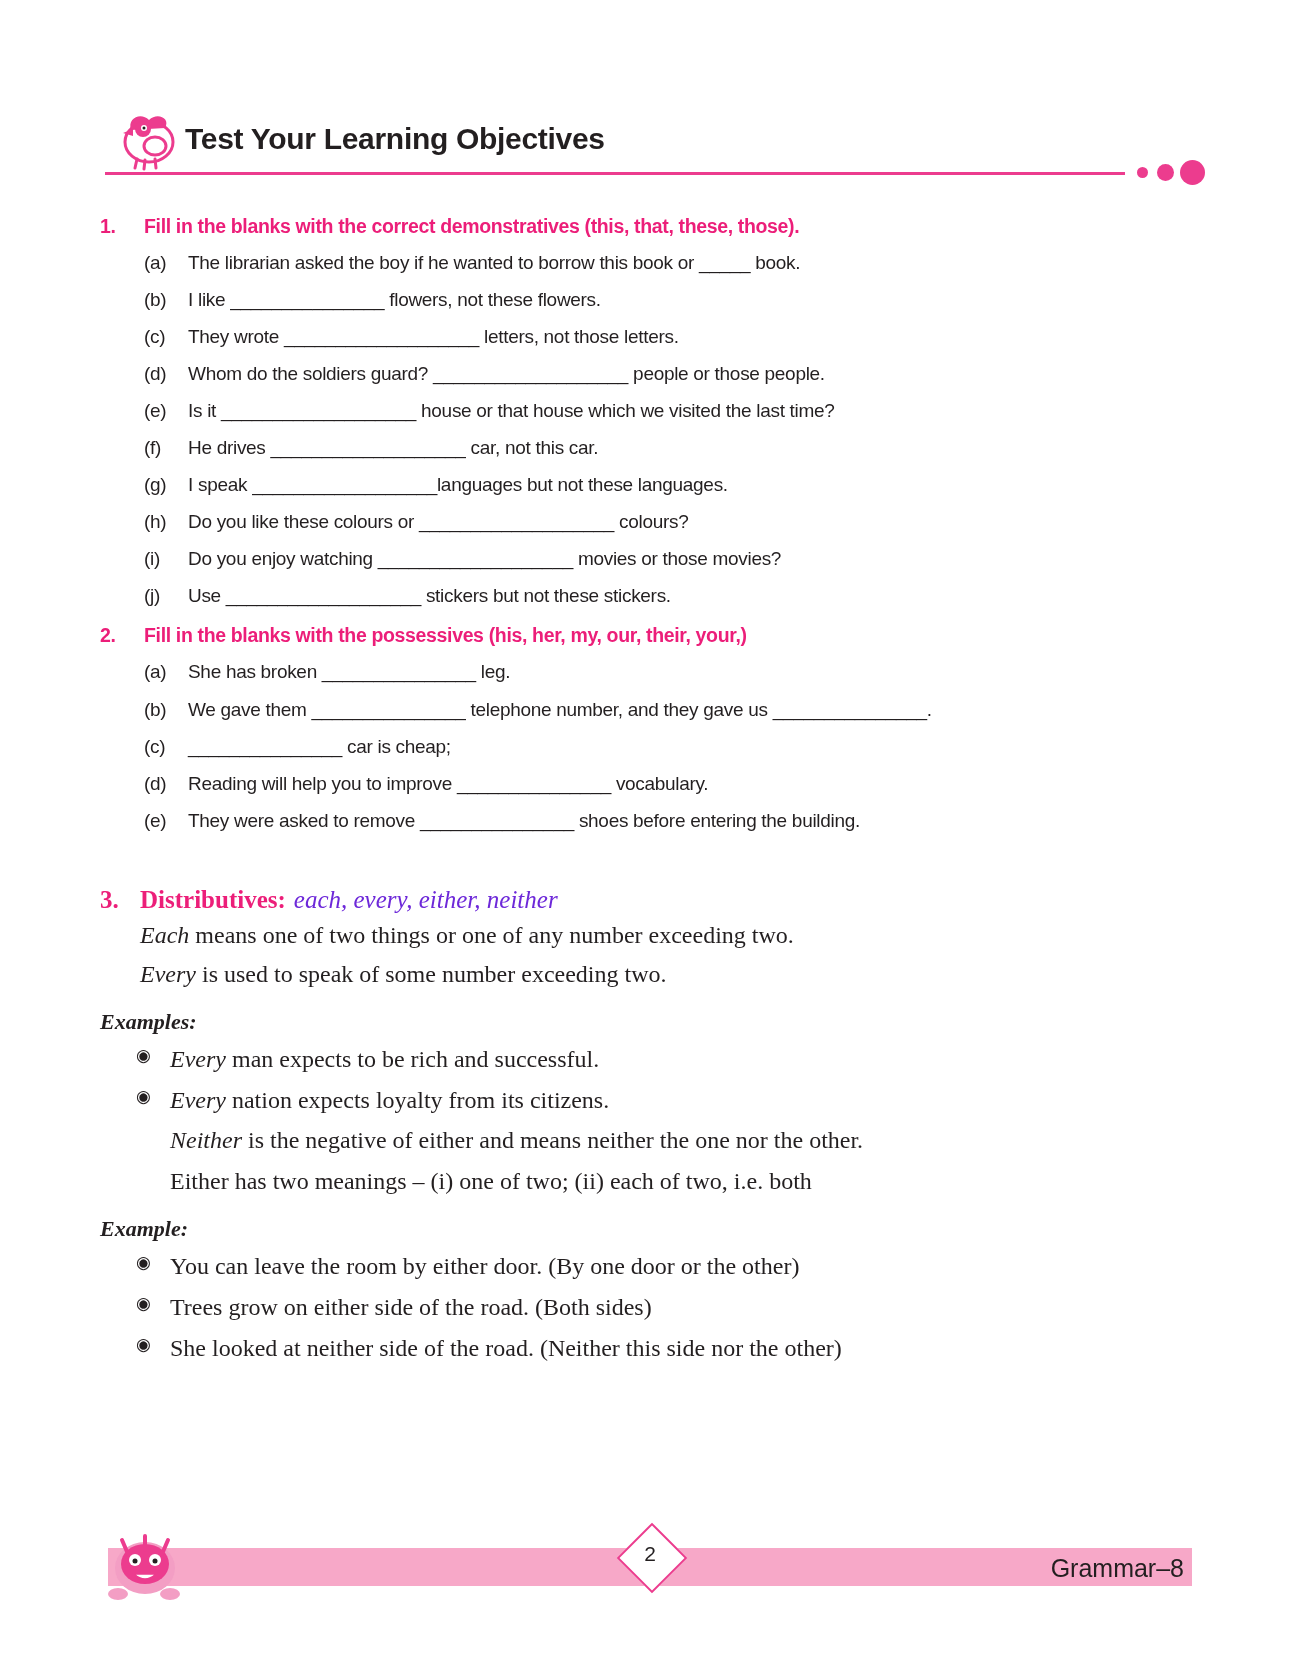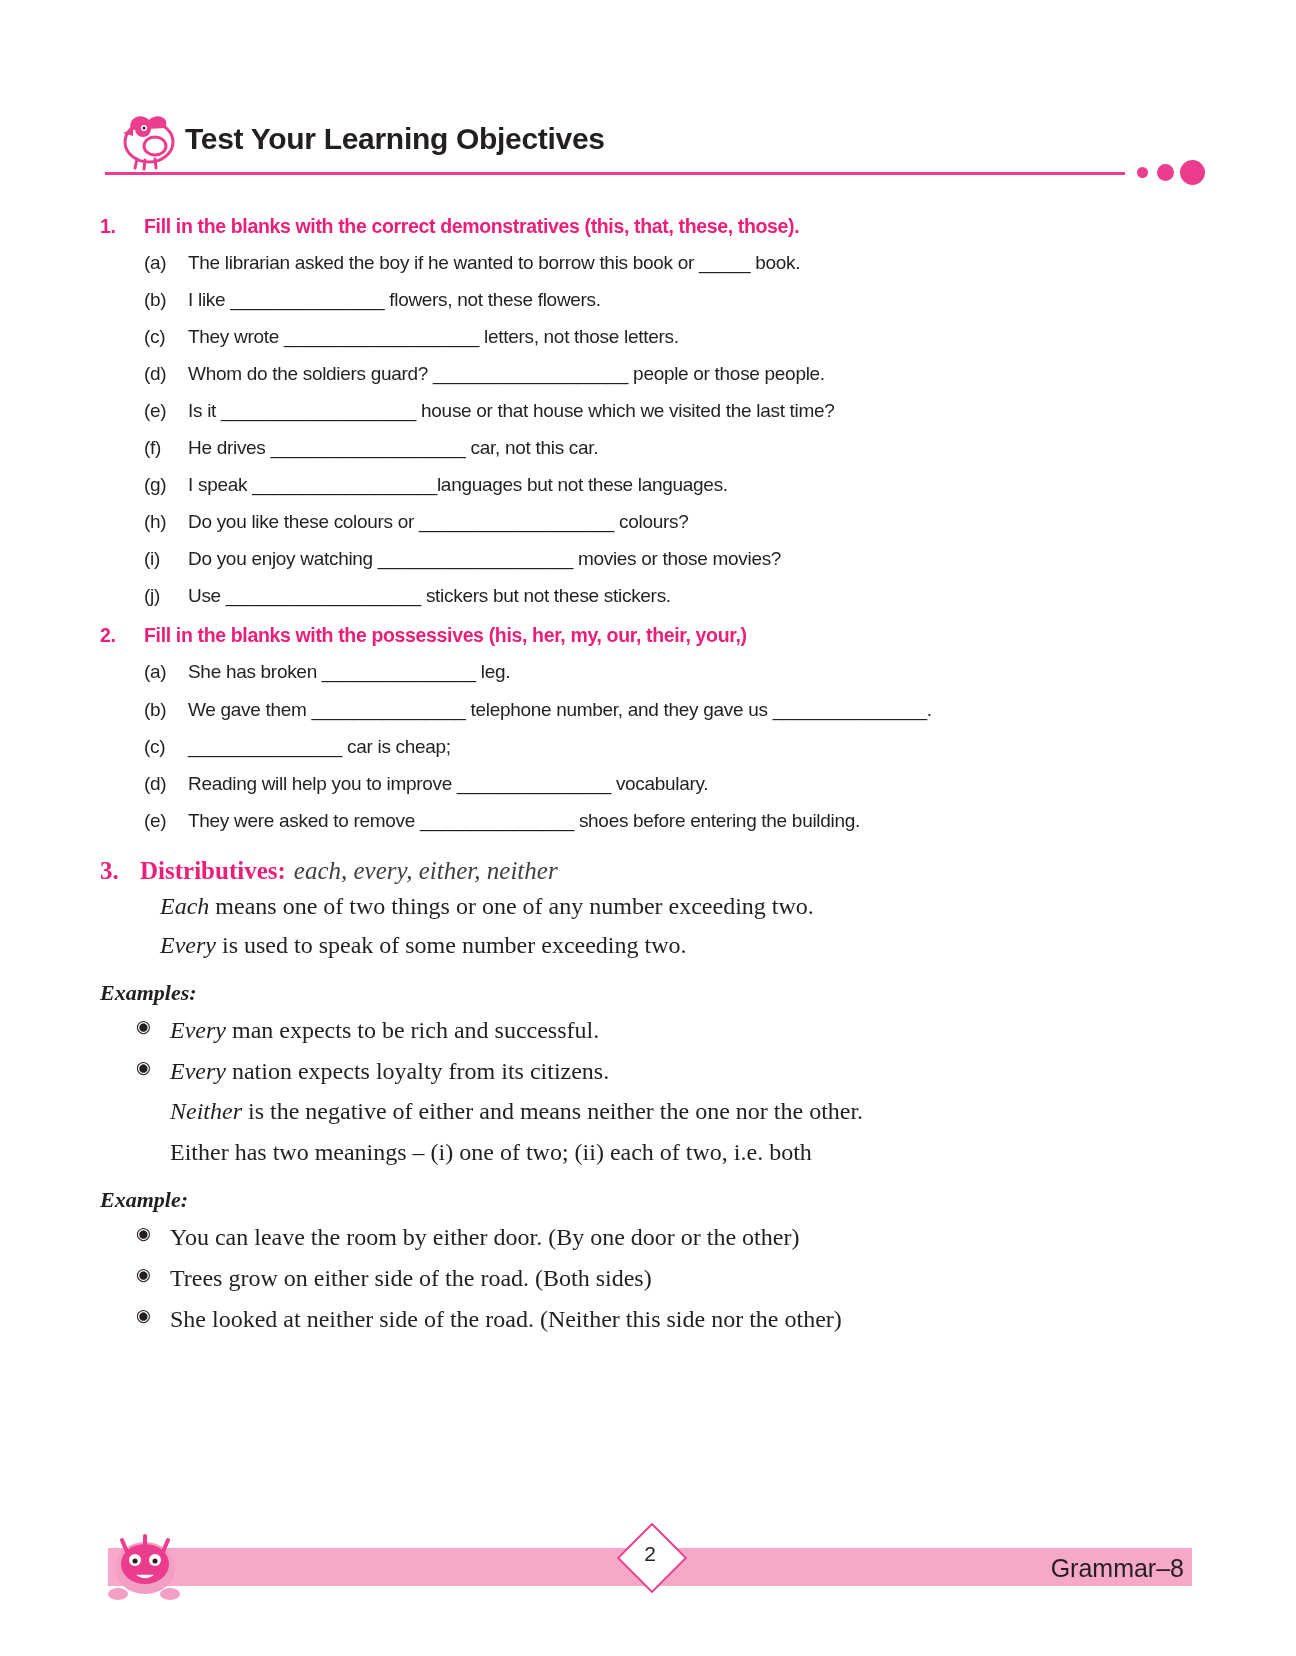--- a/index.html
+++ b/index.html
@@ -139,30 +139,31 @@
     width: 40px;
     flex: 0 0 40px;
     color: #ec1e79;
     font-weight: bold;
     font-family: "Liberation Serif", serif;
   }
   .sec3-head .kw {
     color: #ec1e79;
     font-weight: bold;
     margin-right: 8px;
-  }
-  .sec3-head .items { font-style: italic; color: #404040; }
+    margin-top: 29px;
+  }
+  .sec3-head .items { font-style: italic; color: #6d28d9; }
 
   .sec3-line {
     font-size: 24px;
     color: #231f20;
     margin-left: 40px;
     line-height: 1.65;
   }
-  .sec3-line i { font-style: italic; margin-left: 20px; }
+  .sec3-line i { font-style: italic; }
 
   .ex-label {
     font-size: 22px;
     font-weight: bold;
     font-style: italic;
     color: #231f20;
     margin-top: 14px;
     margin-bottom: 4px;
   }
 

